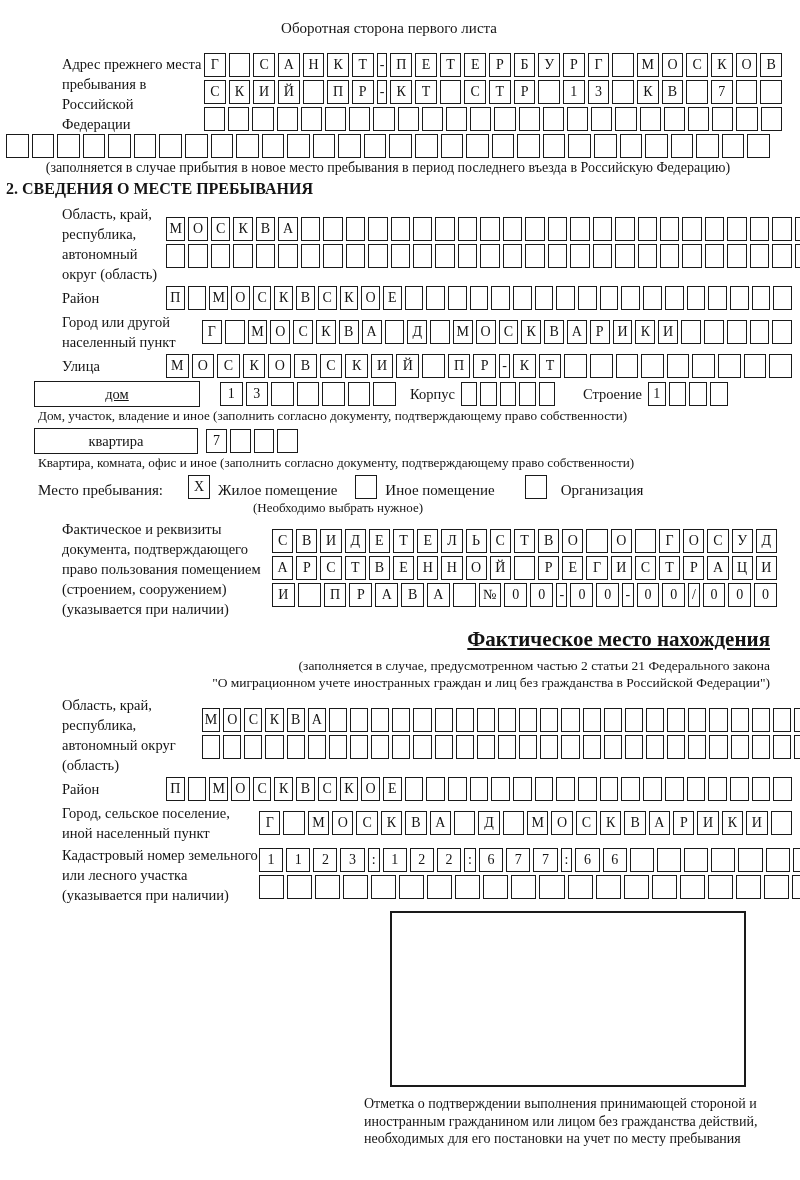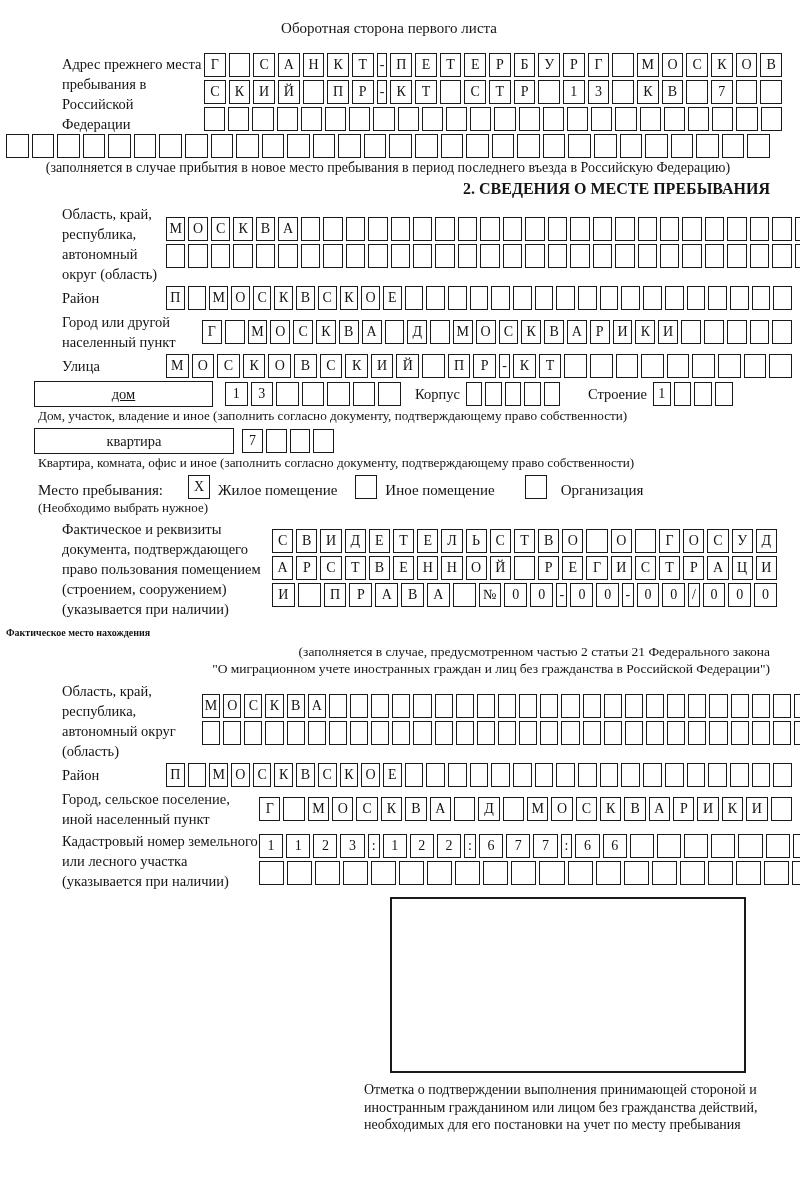--- a/index.html
+++ b/index.html
@@ -17,30 +17,30 @@
   .cells{display:flex;gap:3px;}
   .cell{flex:1 1 0;height:24px;border:1.5px solid #1a1a1a;box-sizing:border-box;
         display:flex;align-items:center;justify-content:center;
         font-size:14px;background:#fff;}
   .cell.narrow{flex:.45 1 0;}
   .w578{width:578px}.w648{width:648px}.w612{width:612px}.w646{width:646px}
   .w505{width:505px}.w610{width:610px}.w558{width:558px}
   .fullrow{width:764px;margin-left:-32px;margin-bottom:2px;}
 
   .note{font-size:14px;text-align:center;width:764px;margin-left:-32px;}
-  .note-sm{font-size:13px;width:600px;margin:1px 0 3px 0;}
+  .note-sm{font-size:13px;text-align:center;width:600px;margin:1px 0 3px 0;}
   .cap{font-size:13.2px;margin:1px 0 4px 0;}
-  .sec-title{font-weight:bold;font-size:16px;text-align:right;width:764px;margin:4px 0 6px -32px;}
-  .sec-title3{font-weight:bold;font-size:10px;text-align:left;width:764px;margin:8px 0 5px -32px;}
+  .sec-title{font-weight:bold;font-size:16px;text-align:left;width:764px;margin:4px 0 6px -32px;}
+  .sec-title3{font-weight:bold;font-size:21px;text-align:right;width:764px;margin:8px 0 5px -32px;text-decoration:underline;}
 
   .inline-row{display:flex;align-items:center;font-size:14.5px;margin-top:3px;}
   .named-box{border:1.5px solid #1a1a1a;height:26px;box-sizing:border-box;
              display:flex;align-items:center;justify-content:center;font-size:14.5px;}
-  .hb1{width:179px;margin-right:12px;text-decoration:underline;}
-  .hb2{width:200px;margin-right:8px;}
+  .hb1{width:166px;margin-right:20px;text-decoration:underline;}
+  .hb2{width:164px;margin-right:8px;}
   .hc1{width:176px}.hc2{width:94px}.hc3{width:80px}.hc4{width:92px}
   .sub-lbl{margin:0 6px 0 14px;}
   .sub-lbl2{margin:0 6px 0 28px;}
 
   .stay{display:flex;align-items:flex-end;font-size:15px;margin:4px 0 1px 0;}
   .chk{width:22px;height:24px;border:1.5px solid #1a1a1a;box-sizing:border-box;
        display:flex;align-items:center;justify-content:center;font-size:14px;}
   .stay .olbl{margin-left:8px;}
   .gap18{margin-right:18px}.gap30{margin-right:30px}
 

